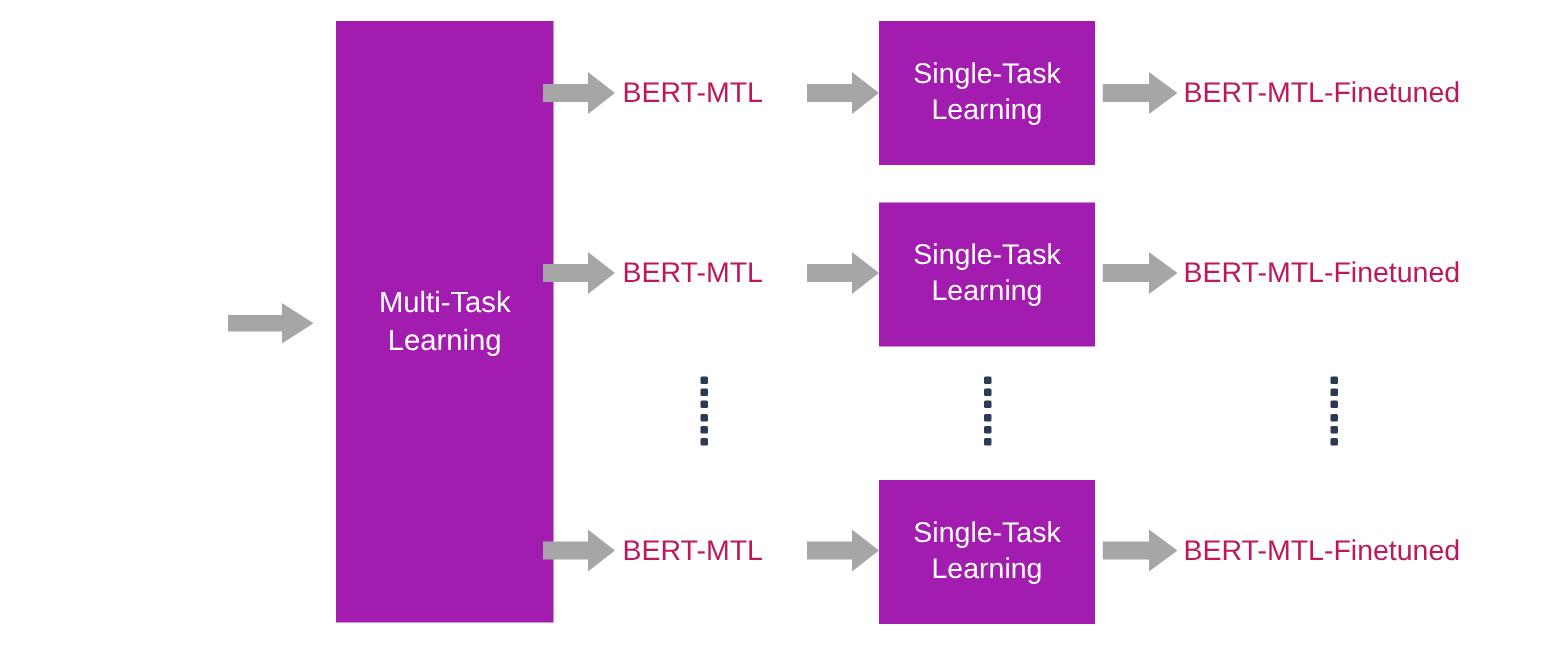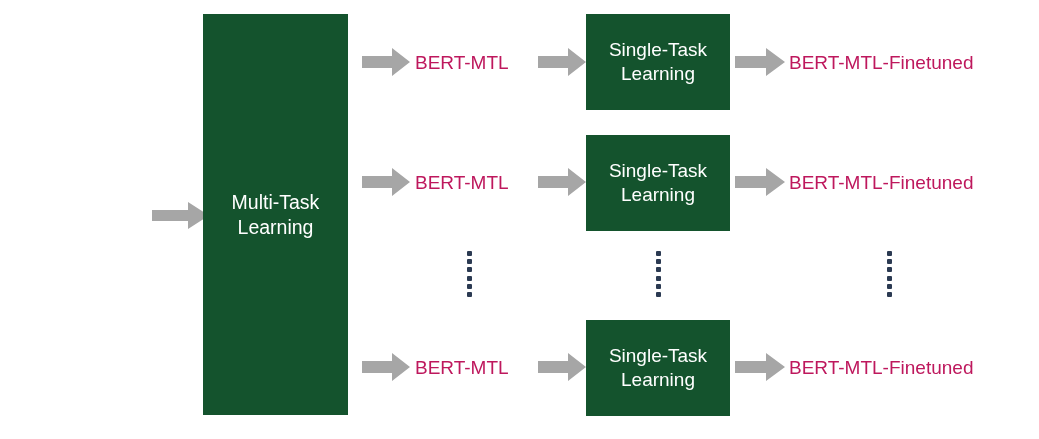--- a/index.html
+++ b/index.html
@@ -12,21 +12,21 @@
   }
   #canvas {
     position: relative;
     width: 1039px;
     height: 439px;
     background: #ffffff;
     overflow: hidden;
   }
   .orange-box {
     position: absolute;
-    background: #14532d;
+    background: #a21caf;
     display: flex;
     align-items: center;
     justify-content: center;
     text-align: center;
     color: #ffffff;
     font-size: 19px;
     line-height: 1.28;
     white-space: pre-line;
     box-sizing: border-box;
   }
@@ -67,21 +67,21 @@
 
 <div id="canvas">
 
 
   <div class="arrow" style="left:152px; top:202px; width:57px; height:27px;">
     <svg width="57" height="27" viewBox="0 0 57 27">
       <path d="M0,8 L36,8 L36,0 L57,13.5 L36,27 L36,19 L0,19 Z" fill="#A6A6A6"></path>
     </svg>
   </div>
 
-  <div class="orange-box mtl-box" style="left:203px; top:14px; width:145px; height:401px;">
+  <div class="orange-box mtl-box" style="left:224px; top:14px; width:145px; height:401px;">
     <span>Multi-Task
 Learning</span>
   </div>
 
   <div class="arrow" style="left:362px; top:48px; width:48px; height:28px;">
     <svg width="48" height="28" viewBox="0 0 48 28">
       <path d="M0,8 L30,8 L30,0 L48,14 L30,28 L30,20 L0,20 Z" fill="#A6A6A6"></path>
     </svg>
   </div>
 

